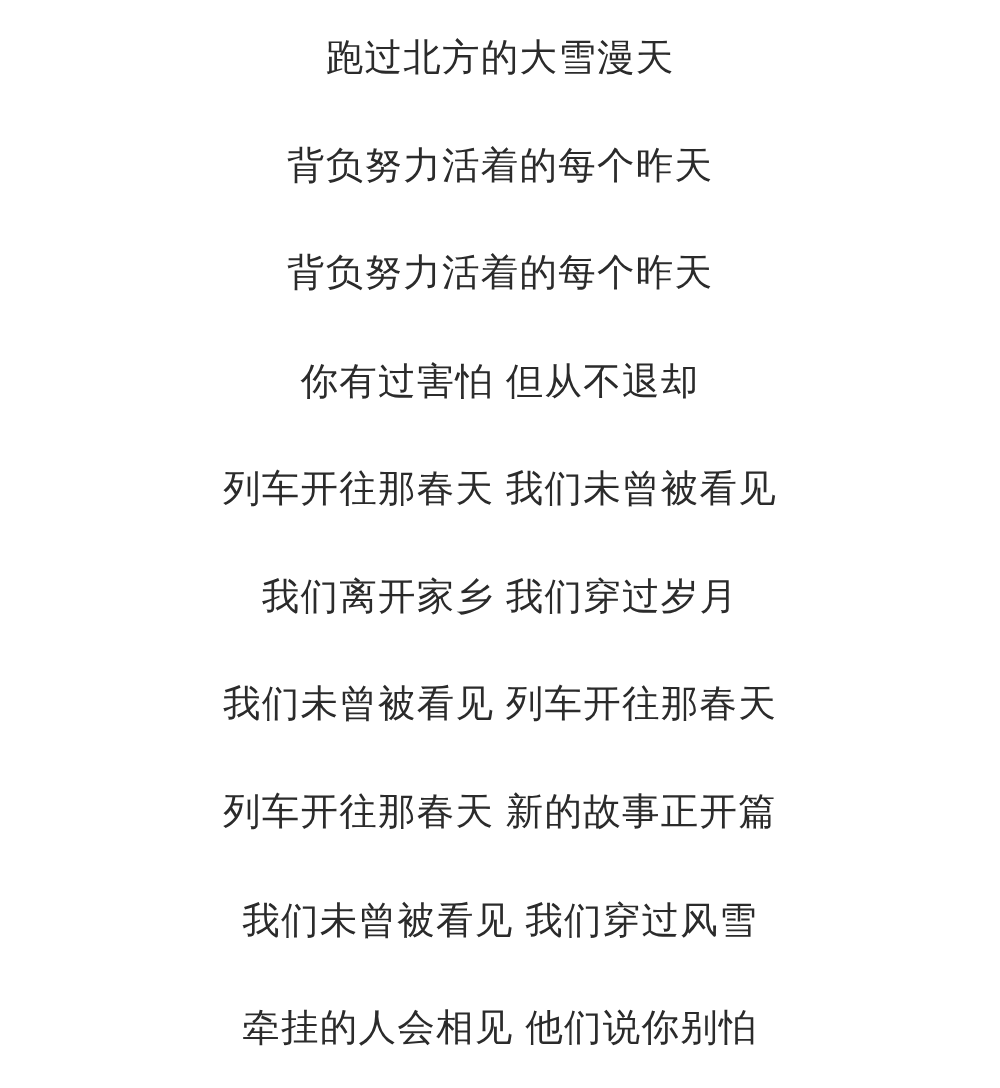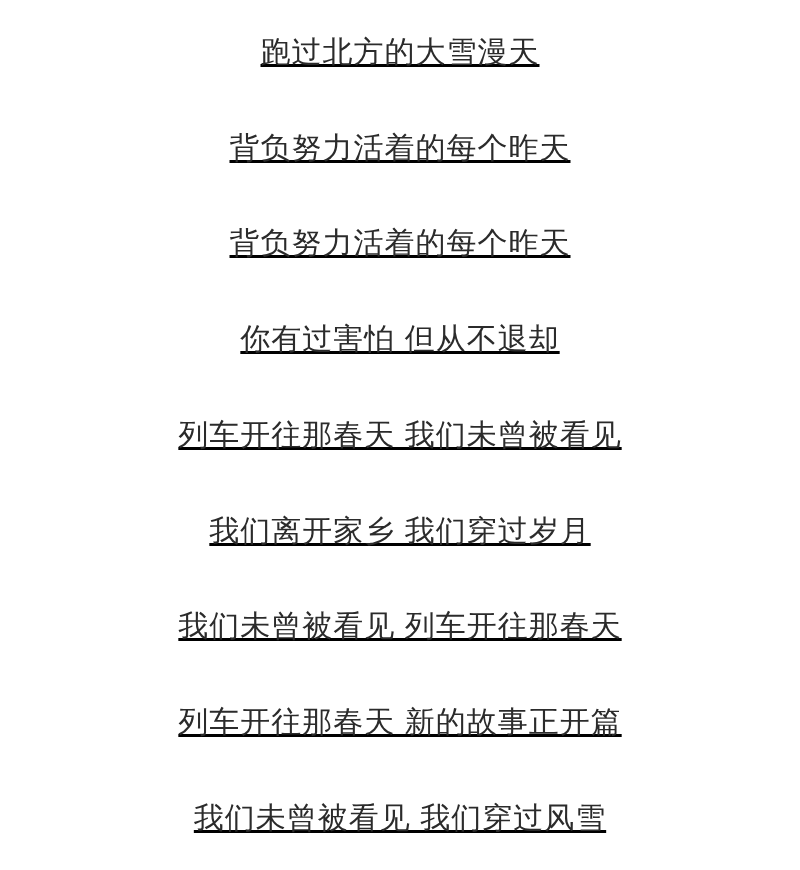--- a/index.html
+++ b/index.html
@@ -12,21 +12,20 @@
   }
   .lyrics-page {
     width: 800px;
     height: 870px;
     display: flex;
     flex-direction: column;
     justify-content: space-around;
     box-sizing: border-box;
     padding: 4px 0;
     background: #ffffff;
-    text-decoration: underline;
   }
   .lyric-line {
     font-family: "Liberation Sans", "DejaVu Sans", sans-serif;
     font-size: 30px;
     font-weight: 500;
     color: #2b2b2b;
     letter-spacing: 1px;
     text-align: center;
     white-space: nowrap;
     line-height: 1;
@@ -38,13 +37,14 @@
 <div class="lyrics-page">
   <div class="lyric-line">跑过北方的大雪漫天</div>
   <div class="lyric-line">背负努力活着的每个昨天</div>
   <div class="lyric-line">背负努力活着的每个昨天</div>
   <div class="lyric-line">你有过害怕 但从不退却</div>
   <div class="lyric-line">列车开往那春天 我们未曾被看见</div>
   <div class="lyric-line">我们离开家乡 我们穿过岁月</div>
   <div class="lyric-line">我们未曾被看见 列车开往那春天</div>
   <div class="lyric-line">列车开往那春天 新的故事正开篇</div>
   <div class="lyric-line">我们未曾被看见 我们穿过风雪</div>
+  <div class="lyric-line">牵挂的人会相见 他们说你别怕</div>
 </div>
 
 </body></html>

